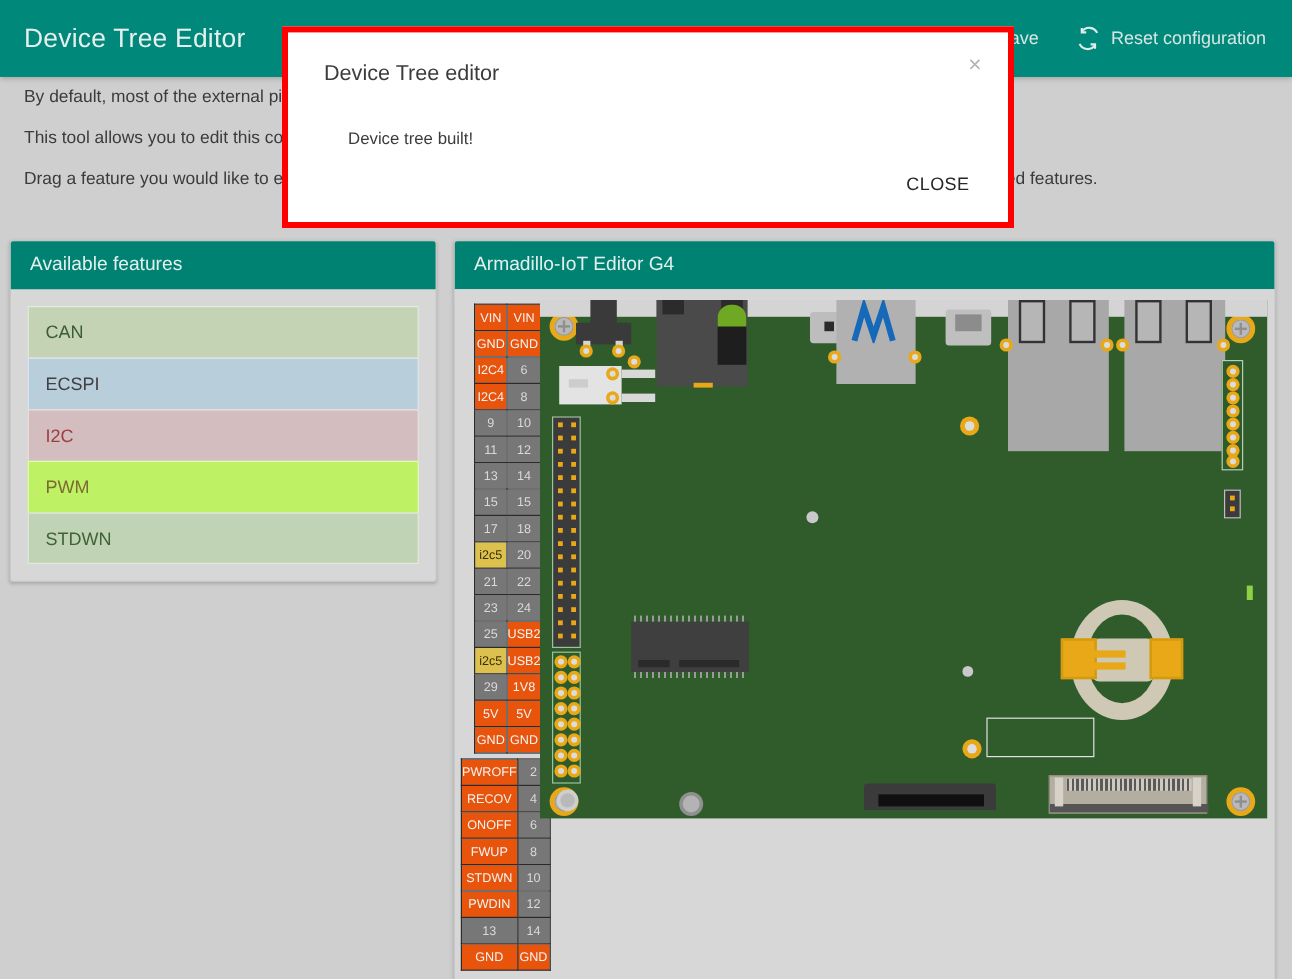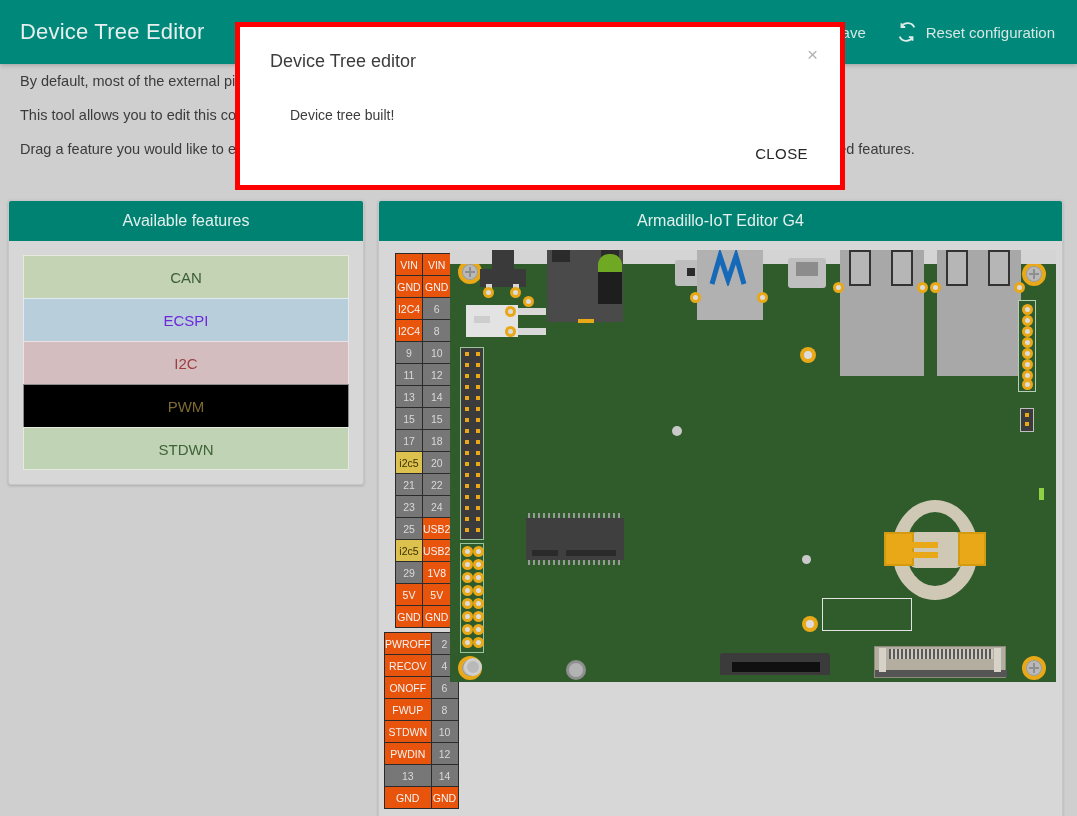--- a/index.html
+++ b/index.html
@@ -44,21 +44,20 @@
     color: #3b3b3b; font-size: 14.5px; line-height: 20px;
   }
   .intro p:first-child { padding-top: 7px; }
 
   
   .panel {
     background: #d7d7d7;
     border: 1px solid #c6c6c6;
     border-radius: 3px;
     box-shadow: 0 1px 3px rgba(0,0,0,.18);
-    text-align: center;
   }
   .panel-head {
     background: #008272; color: #e3efed;
     font-size: 16px; padding: 11px 16px; border-radius: 2px 2px 0 0;
   }
   .panel-body { padding: 14px; }
 
   #left-col { position: absolute; left: 8px; top: 200px; width: 356px; }
   #features-panel { width: 356px; }
   #props-panel { width: 356px; margin-top: 16px; }
@@ -188,23 +187,23 @@
     <p>Drag a feature you would like to export to the pin you want to use, but only in the white-highlighted ones. Repeat for all the desired features.</p>
   </div>
 
   <div id="left-col">
 
     <div class="panel" id="features-panel">
       <div class="panel-head">Available features</div>
       <div class="panel-body">
         <div class="feat-list" id="feat-list">
             <div class="feat-item" style="background: rgb(196, 211, 180); color: rgb(58, 93, 53);"><span>CAN</span></div>
-            <div class="feat-item" style="background: rgb(185, 206, 219); color: #6d28d9;"><span>ECSPI</span></div>
+            <div class="feat-item" style="background: rgb(185, 206, 219); color: #404040;"><span>ECSPI</span></div>
             <div class="feat-item" style="background: rgb(211, 189, 191); color: rgb(158, 60, 66);"><span>I2C</span></div>
-            <div class="feat-item" style="background: #000000; color: rgb(125, 106, 51);"><span>PWM</span></div>
+            <div class="feat-item" style="background: #bef264; color: rgb(125, 106, 51);"><span>PWM</span></div>
             <div class="feat-item" style="background: rgb(192, 211, 180); color: rgb(63, 99, 56);"><span>STDWN</span></div>
           </div>
       </div>
     </div>
 
 
   </div>
 
   <div class="panel" id="board-panel">
     <div class="panel-head">Armadillo-IoT Editor G4</div>

